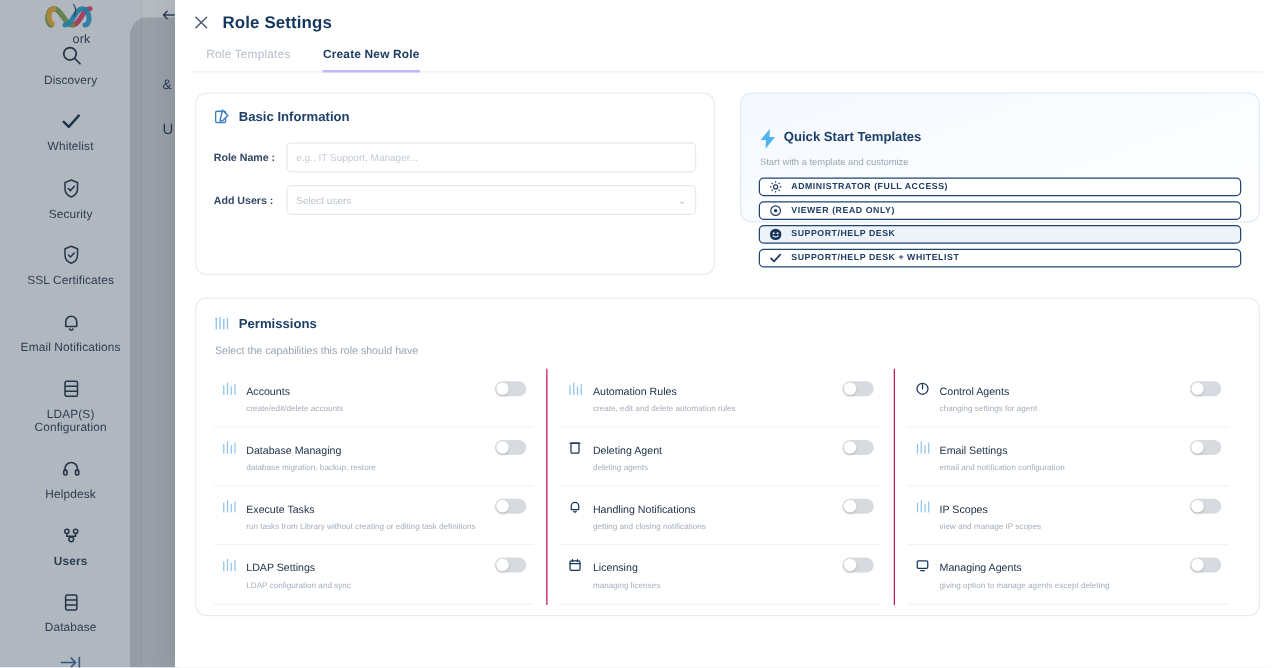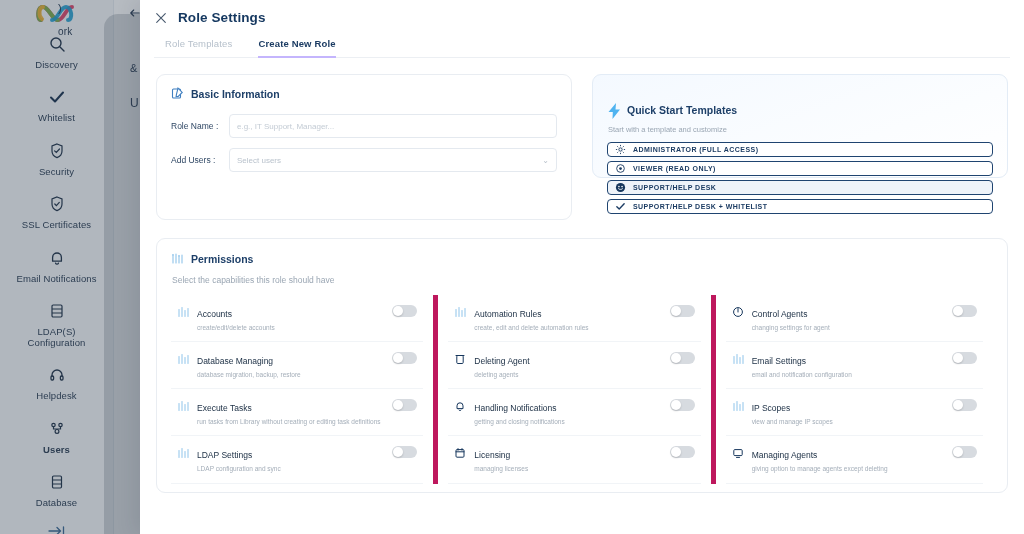--- a/index.html
+++ b/index.html
@@ -78,21 +78,21 @@
   .card-tpl {
     flex: 1; height: 104px; padding: 28px 14px;
     background: linear-gradient(160deg,#f4f9ff 0%, #fbfdff 65%, #ffffff 100%);
     border-color: #e3ecf6;
   }
   .card-title { display: flex; align-items: center; gap: 7px; font-size: 10.5px; font-weight: bold; color: #1d3f68; }
   .card-title .tico { width: 13px; height: 13px; display: block; }
 
   .frm { margin-top: 14px; }
   .frm-row { display: flex; align-items: center; margin-bottom: 10px; }
-  .frm-lab { width: 58px; font-size: 8.5px; font-weight: normal; color: #2f4764; }
+  .frm-lab { width: 58px; font-size: 8.5px; font-weight: bold; color: #2f4764; }
   .frm-ctl {
     flex: 1; height: 24px; border: 1px solid #e4e9ef; border-radius: 4px;
     background: #fff; display: flex; align-items: center; padding: 0 7px;
     font-size: 8px; color: #b9c2cc;
   }
   .frm-ctl input {
     border: 0; outline: 0; width: 100%; font-size: 8px;
     font-family: "Liberation Sans", sans-serif; color: #37485c; background: transparent;
   }
   .frm-ctl input::placeholder { color: #c3cbd4; }
@@ -107,21 +107,21 @@
     cursor: pointer;
   }
   .tpl-btn.shaded { background: #eef3f9; }
   .tpl-ico { width: 11px; height: 11px; display: flex; align-items: center; justify-content: center; flex: 0 0 11px; }
 
   
   .perm-wrap { padding: 18px 16px 0 16px; }
   .perm-card { border: 1px solid #e9edf2; border-radius: 9px; background: #fff; padding: 13px 14px 8px 14px; }
   .perm-sub { font-size: 8.5px; color: #9aa6b3; margin: 10px 0 10px 1px; }
   .perm-grid { display: grid; grid-template-columns: repeat(3, 1fr); gap: 0 10px; }
-  .perm-cell { border-right: 5px solid #be185d; padding-right: 10px; }
+  .perm-cell { border-right: 1px solid #be185d; padding-right: 10px; }
   .perm-cell:last-child { border-right: 0; }
   .perm-item {
     display: flex; align-items: flex-start; gap: 8px;
     padding: 8px 6px 9px 6px; border-bottom: 1px solid #f1f4f7;
   }
   .perm-ico { width: 12px; height: 12px; flex: 0 0 12px; margin-top: 1px; }
   .perm-txt { flex: 1; min-width: 0; }
   .perm-name { font-size: 8.5px; color: #203348; font-weight: normal; }
   .perm-desc { font-size: 6.5px; color: #a4aeb9; margin-top: 3px; line-height: 1.25; }
   .toggle {

